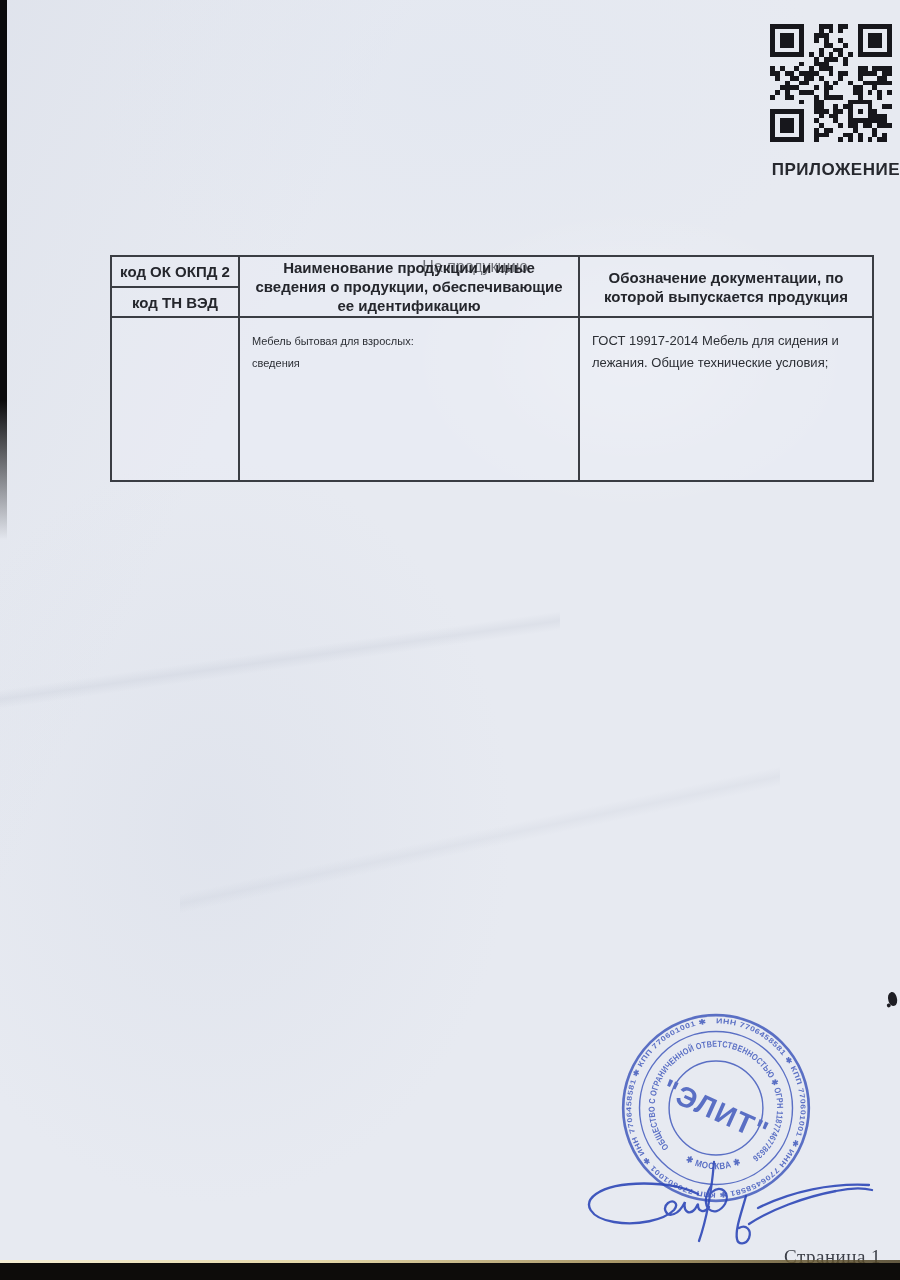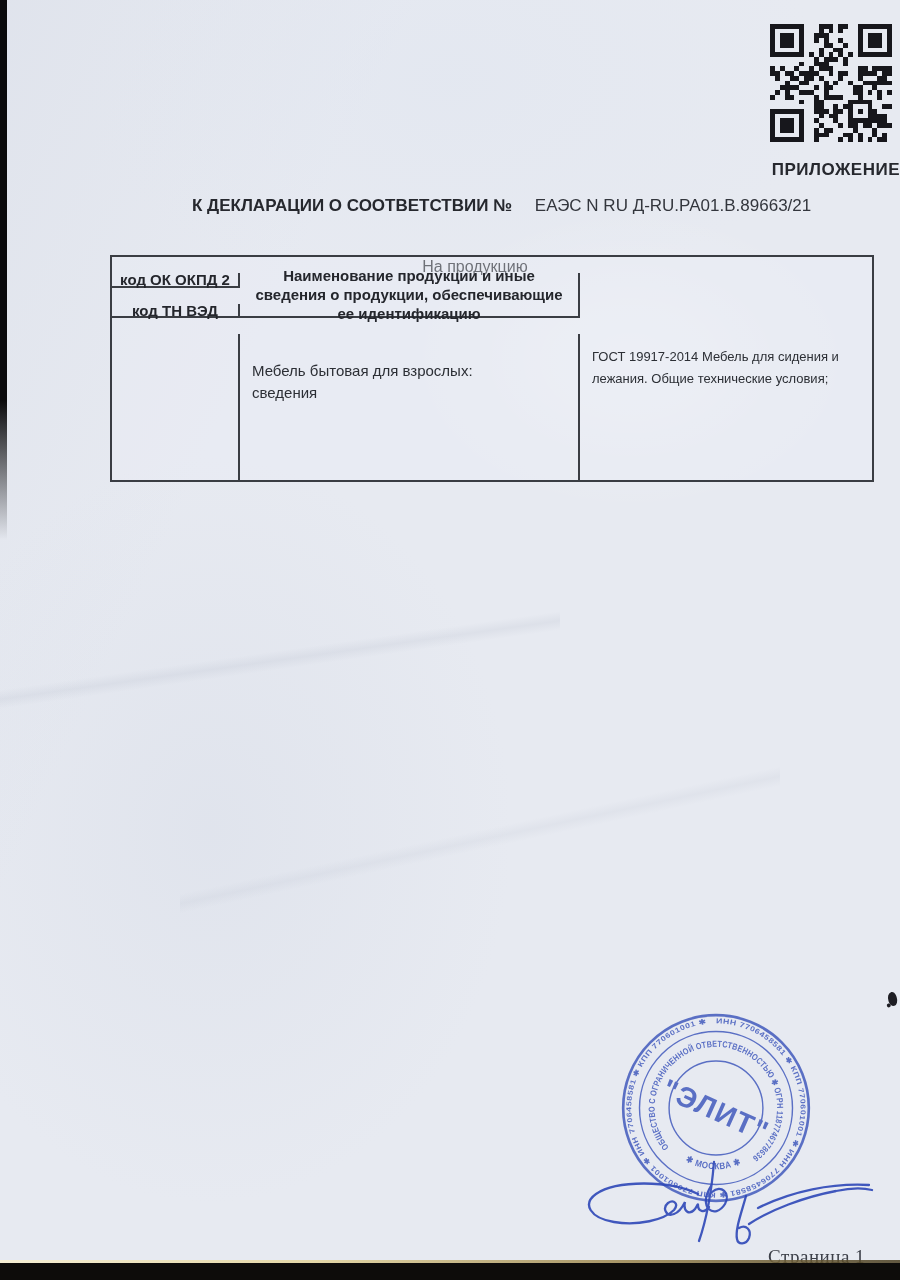--- a/index.html
+++ b/index.html
@@ -50,46 +50,46 @@
   }
 
   .ptable{
     position:absolute;left:110px;top:255px;width:764px;height:227px;
     display:grid;box-sizing:border-box;
     grid-template-columns:128px 340px 1fr;
     grid-template-rows:31px 30px 1fr;
     border:2px solid #3a3d43;
     background:rgba(236,239,245,0.35);
   }
-  .ptable .cell{box-sizing:border-box;border-color:#3a3d43;margin-top:16px;}
+  .ptable .cell{box-sizing:border-box;border-color:#3a3d43;}
   .hcell{
     display:flex;align-items:center;justify-content:center;text-align:center;
     font-weight:bold;font-size:15px;line-height:19px;padding:2px 8px;color:#24262c;
   }
   .c1a{grid-area:1/1/2/2;border-right:2px solid;border-bottom:2px solid;}
   .c1b{grid-area:2/1/3/2;border-right:2px solid;border-bottom:2px solid;}
   .c2h{grid-area:1/2/3/3;border-right:2px solid;border-bottom:2px solid;}
   .c3h{grid-area:1/3/3/4;border-bottom:2px solid;}
   .b1{grid-area:3/1/4/2;border-right:2px solid;}
-  .b2{grid-area:3/2/4/3;border-right:2px solid;padding:26px 10px 0 12px;font-size:15px;line-height:22px;}
+  .b2{grid-area:3/2/4/3;border-right:2px solid;padding:12px 10px 0 12px;font-size:11px;line-height:22px;}
   .b3{grid-area:3/3/4/4;padding:12px 8px 0 12px;font-size:13px;line-height:22px;}
   .b3 p{margin:0;}
 
   .stamp{position:absolute;left:614px;top:1006px;width:204px;height:204px;opacity:.82;z-index:4;}
   .stamp text{font-family:"Liberation Sans",sans-serif;}
   .signature{position:absolute;left:578px;top:1148px;width:300px;height:115px;z-index:5;}
   .ink-blot{
     position:absolute;left:888px;top:992px;width:9px;height:14px;z-index:3;
     background:#1e1e24;border-radius:60% 40% 55% 45%;transform:rotate(-18deg);
   }
   .ink-blot::after{
     content:"";position:absolute;left:-3px;top:10px;width:4px;height:4px;border-radius:50%;background:#1e1e24;
   }
   .page-num{
-    position:absolute;left:768px;top:1246px;z-index:8;
+    position:absolute;left:784px;top:1246px;z-index:8;
     font-family:"Liberation Serif",serif;font-size:19px;color:#3d4049;letter-spacing:.5px;
   }
 </style>
 </head>
 <body>
 
 <div class="page">
 
   <div class="crease"></div>
   <div class="crease2"></div>
@@ -381,31 +381,28 @@
         <rect x="14" y="24" width="1" height="1"></rect>
         <rect x="16" y="24" width="1" height="1"></rect>
         <rect x="18" y="24" width="1" height="1"></rect>
         <rect x="20" y="24" width="1" height="1"></rect>
         <rect x="22" y="24" width="1" height="1"></rect>
         <rect x="23" y="24" width="1" height="1"></rect>
       </svg></div>
 
   <div class="title">ПРИЛОЖЕНИЕ</div>
 
-  <div class="decl-line">
-    <span class="decl-label">К ДЕКЛАРАЦИИ О СООТВЕТСТВИИ №</span>
-    <span class="decl-num">ЕАЭС N RU Д-RU.РА01.В.89663/21</span>
-  </div>
 
   <div class="caption">На продукцию</div>
 
   <div class="ptable">
     <div class="cell hcell c1a">код ОК ОКПД 2</div>
     <div class="cell hcell c1b">код ТН ВЭД</div>
     <div class="cell hcell c2h">Наименование продукции и иные сведения о продукции, обеспечивающие ее идентификацию</div>
+    <div class="cell hcell c3h">Обозначение документации, по которой выпускается продукция</div>
     <div class="cell b1"></div>
     <div class="cell b2">
       <div>Мебель бытовая для взрослых:</div>
       <div>сведения</div>
     </div>
     <div class="cell b3">
       <p>ГОСТ 19917-2014 Мебель для сидения и лежания. Общие технические условия;</p>
     </div>
   </div>
 

